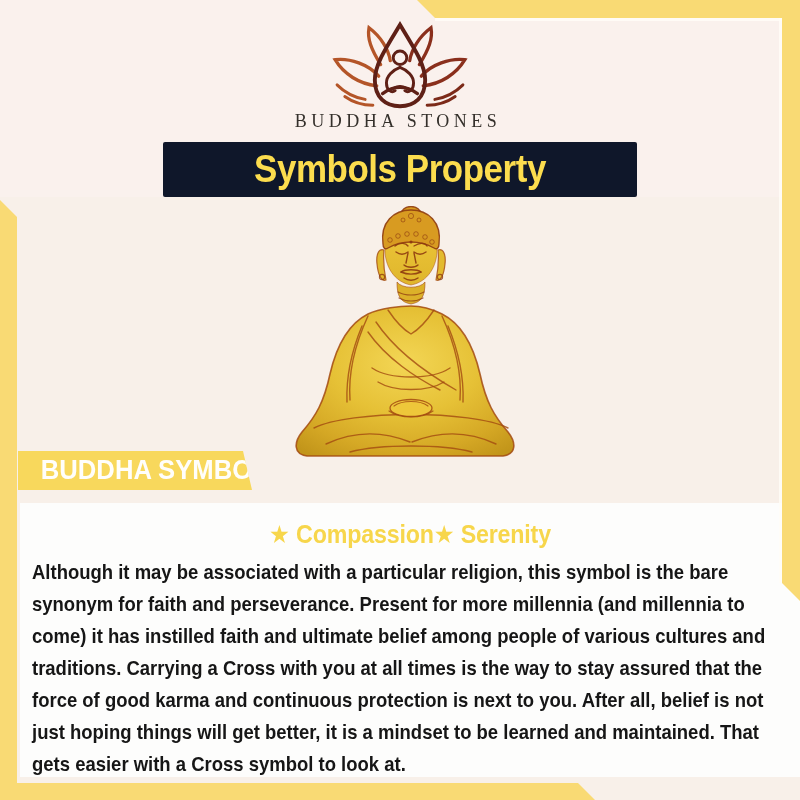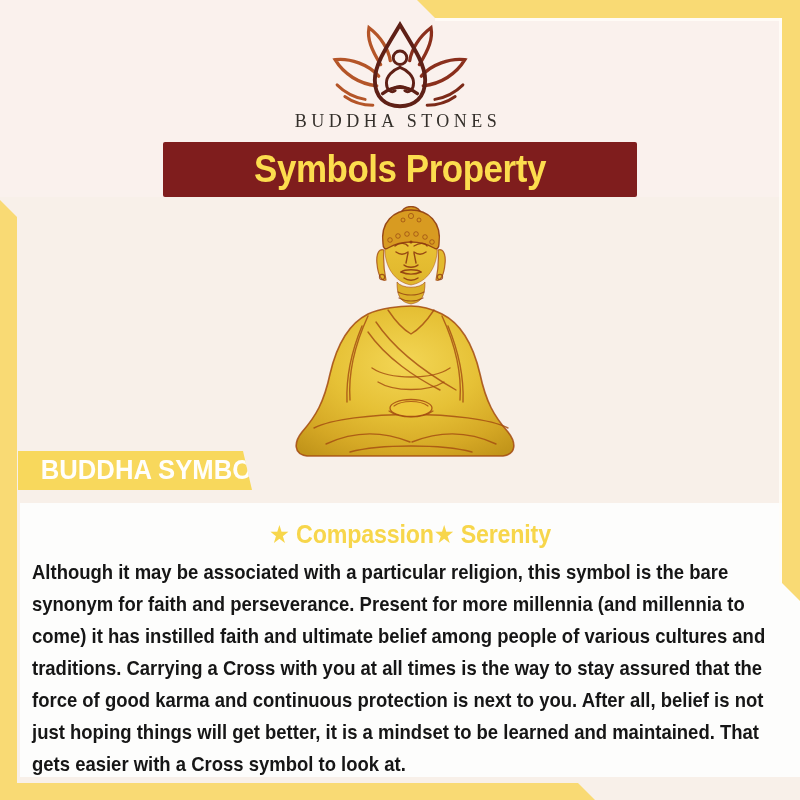--- a/index.html
+++ b/index.html
@@ -16,21 +16,21 @@
   
   .lotus{position:absolute;left:320px;top:20px;width:160px;height:92px;}
   .brand{
     position:absolute;left:0;top:111px;width:796px;text-align:center;
     font-family:"Liberation Serif", serif;font-size:18px;font-weight:500;
     letter-spacing:4.5px;color:#34302b;
   }
   
   .title-banner{
     position:absolute;left:163px;top:142px;width:474px;height:55px;
-    background:#7f1d1d;border-radius:2px;
+    background:#0f172a;border-radius:2px;
   }
   .title-banner .title{
     display:block;width:100%;height:55px;line-height:55px;text-align:center;
     font-size:38px;font-weight:700;color:#fcdd4e;letter-spacing:-0.5px;
     transform:scaleX(0.92);transform-origin:center;
   }
   
   .buddha{position:absolute;left:290px;top:206px;width:230px;height:258px;}
   
   .ribbon{

